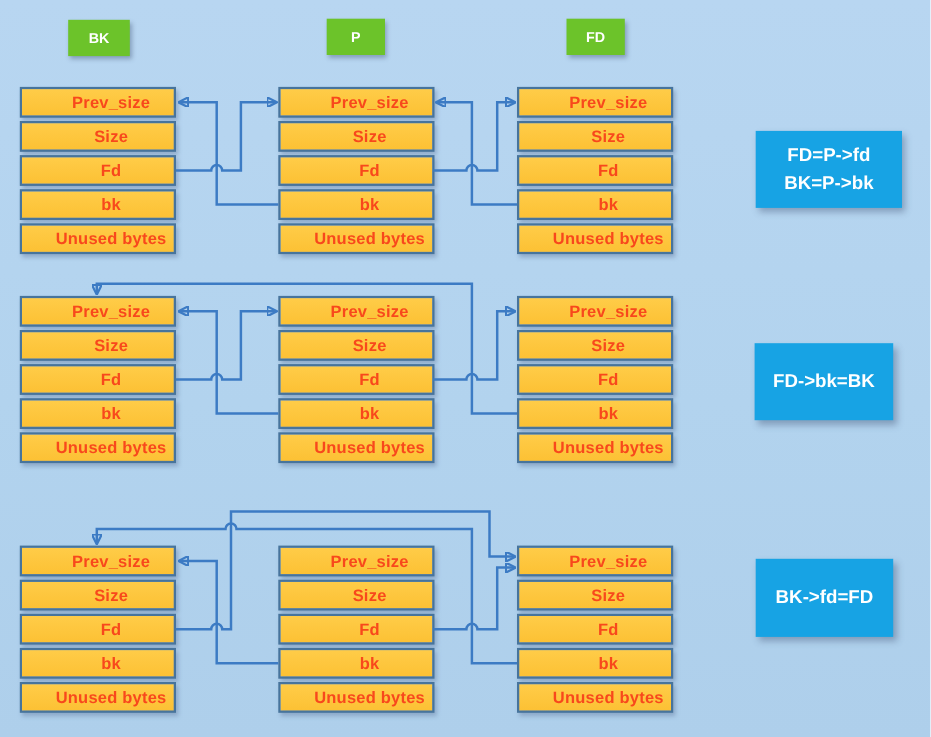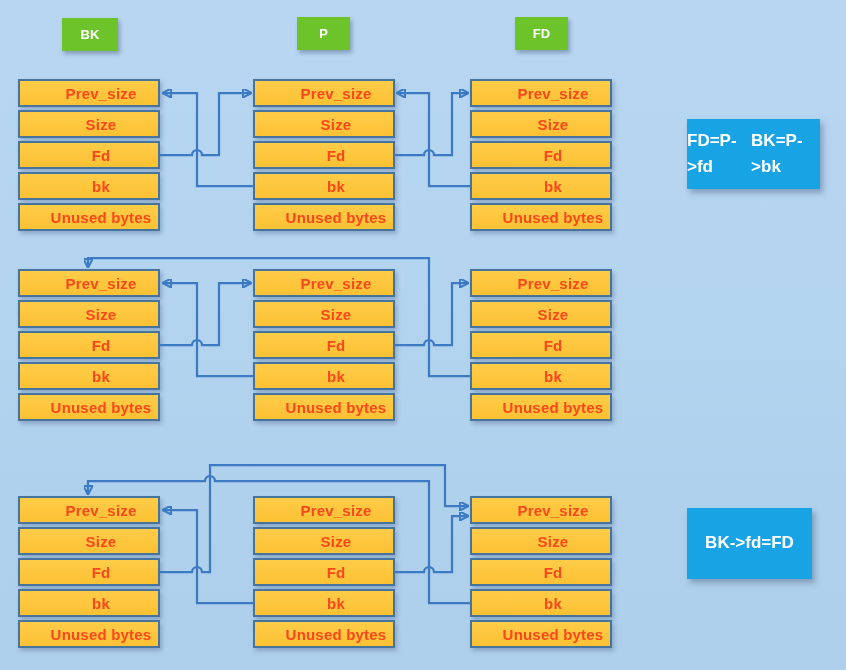--- a/index.html
+++ b/index.html
@@ -33,21 +33,21 @@
     display:flex;align-items:center;justify-content:center;
     font-weight:bold;font-size:15px;color:#f8481c;
     letter-spacing:.2px;
     padding-left:24px;
   }
   .note{
     position:absolute;
     background:#17a3e4;
     color:#ffffff;
     font-weight:bold;font-size:17px;
-    display:flex;flex-direction:row;align-items:center;justify-content:center;
+    display:flex;flex-direction:column;align-items:center;justify-content:center;
     line-height:1.55;
     box-shadow:3px 4px 6px rgba(70,90,125,.45);
   }
   svg.arrows{position:absolute;left:0;top:0;pointer-events:none;}
   svg.arrows path{fill:none;stroke:#3c7bc4;stroke-width:2.25;}
 </style>
 </head>
 <body>
 
 <div class="canvas">
@@ -142,17 +142,20 @@
     <path marker-end="url(#ah)" d="M160,572 H192 A5,5 0 0 1 202,572 H210 V465 H445 V506 H468"></path>
     <path marker-end="url(#ah)" d="M253,603 H197 V510 H163"></path>
     <path marker-end="url(#ah)" d="M394,572 H424 A5,5 0 0 1 434,572 H452 V516 H468"></path>
     <path marker-end="url(#ah)" d="M470,603 H429 V481 H215 A5,5 0 0 0 205,481 H88 V494"></path>
   </svg>
 
   <div class="note" style="left:687px;top:119px;width:133px;height:70px">
     <span>FD=P-&gt;fd</span>
     <span>BK=P-&gt;bk</span>
   </div>
+  <div class="note" style="left:686px;top:312px;width:126px;height:70px">
+    <span>FD-&gt;bk=BK</span>
+  </div>
   <div class="note" style="left:687px;top:508px;width:125px;height:71px">
     <span>BK-&gt;fd=FD</span>
   </div>
 
 </div>
 
 </body></html>

